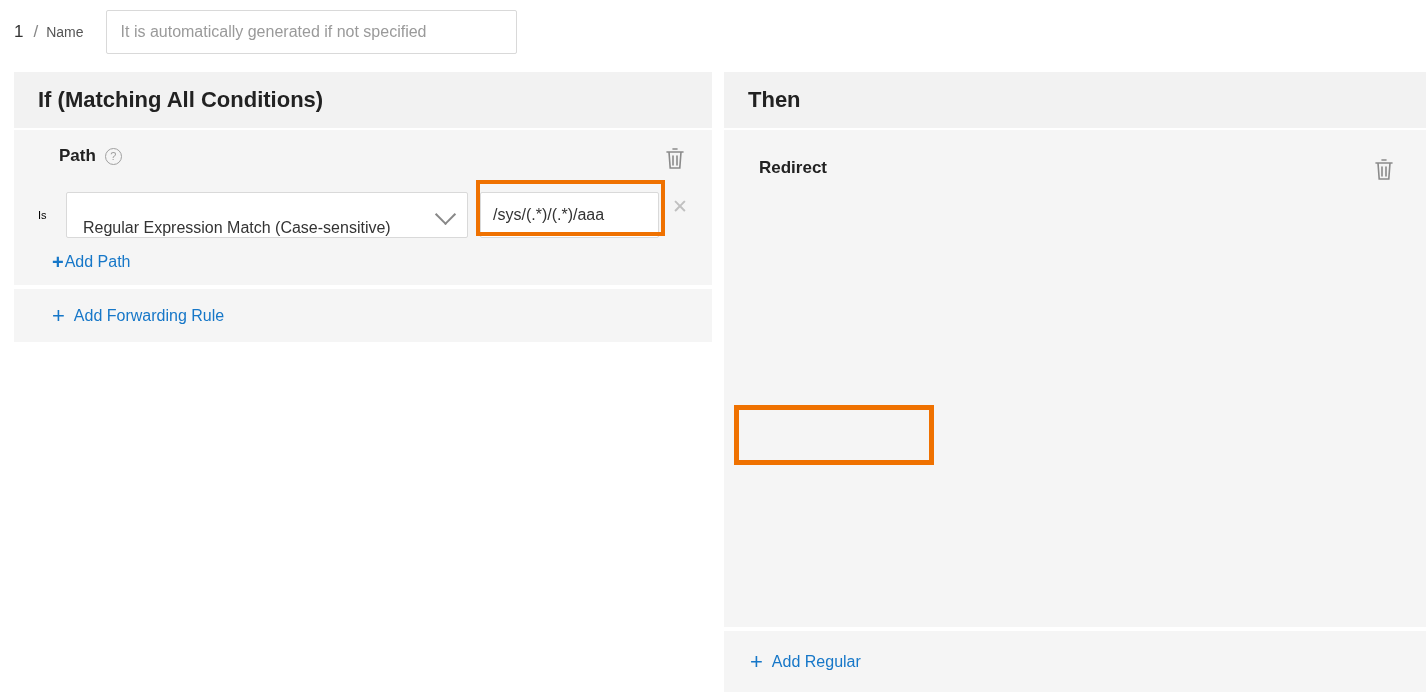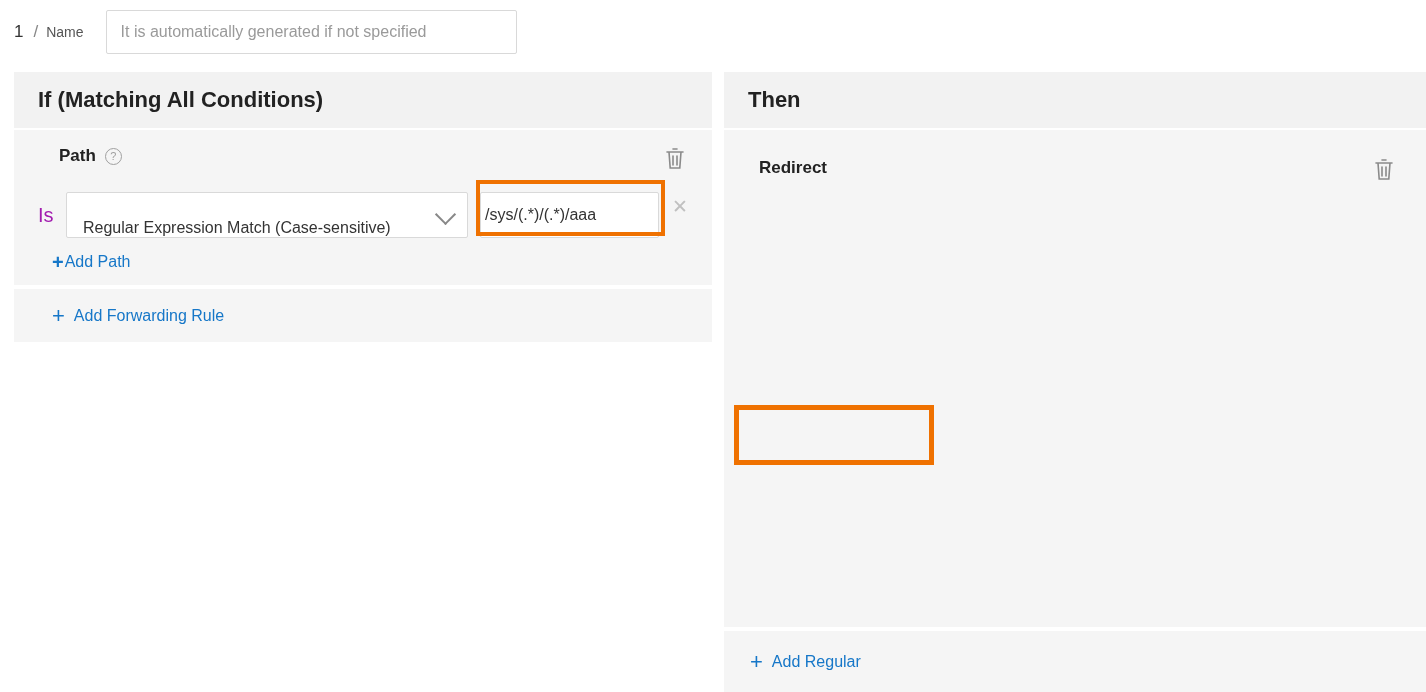--- a/index.html
+++ b/index.html
@@ -149,22 +149,22 @@
   #left-trash { left: 664px; top: 146px; }
   #right-trash { left: 1373px; top: 157px; }
 
   .cond-row {
     position: absolute;
     left: 24px; top: 62px;
     display: flex;
     align-items: center;
   }
   .is-label {
-    font-size: 20px;
-    color: #a21caf;
+    font-size: 11px;
+    color: #000000;
     width: 28px;
   }
   .select-box {
     position: relative;
     width: 402px; height: 46px;
     background: #ffffff;
     border: 1px solid #d9d9d9;
     border-radius: 2px;
     display: flex;
     align-items: flex-end;
@@ -187,21 +187,21 @@
   }
 
   .value-input {
     width: 179px; height: 46px;
     border: 1px solid #d9d9d9;
     border-radius: 2px;
     background: #ffffff;
     font-family: "Liberation Sans", sans-serif;
     font-size: 16px;
     color: #333;
-    padding: 0 4px;
+    padding: 0 12px;
     box-sizing: border-box;
     outline: none;
   }
   .hl-left {
     position: absolute;
     left: 476px; top: 180px;
     width: 189px; height: 56px;
     border: 4px solid #ef7100;
     box-sizing: border-box;
     pointer-events: none;

